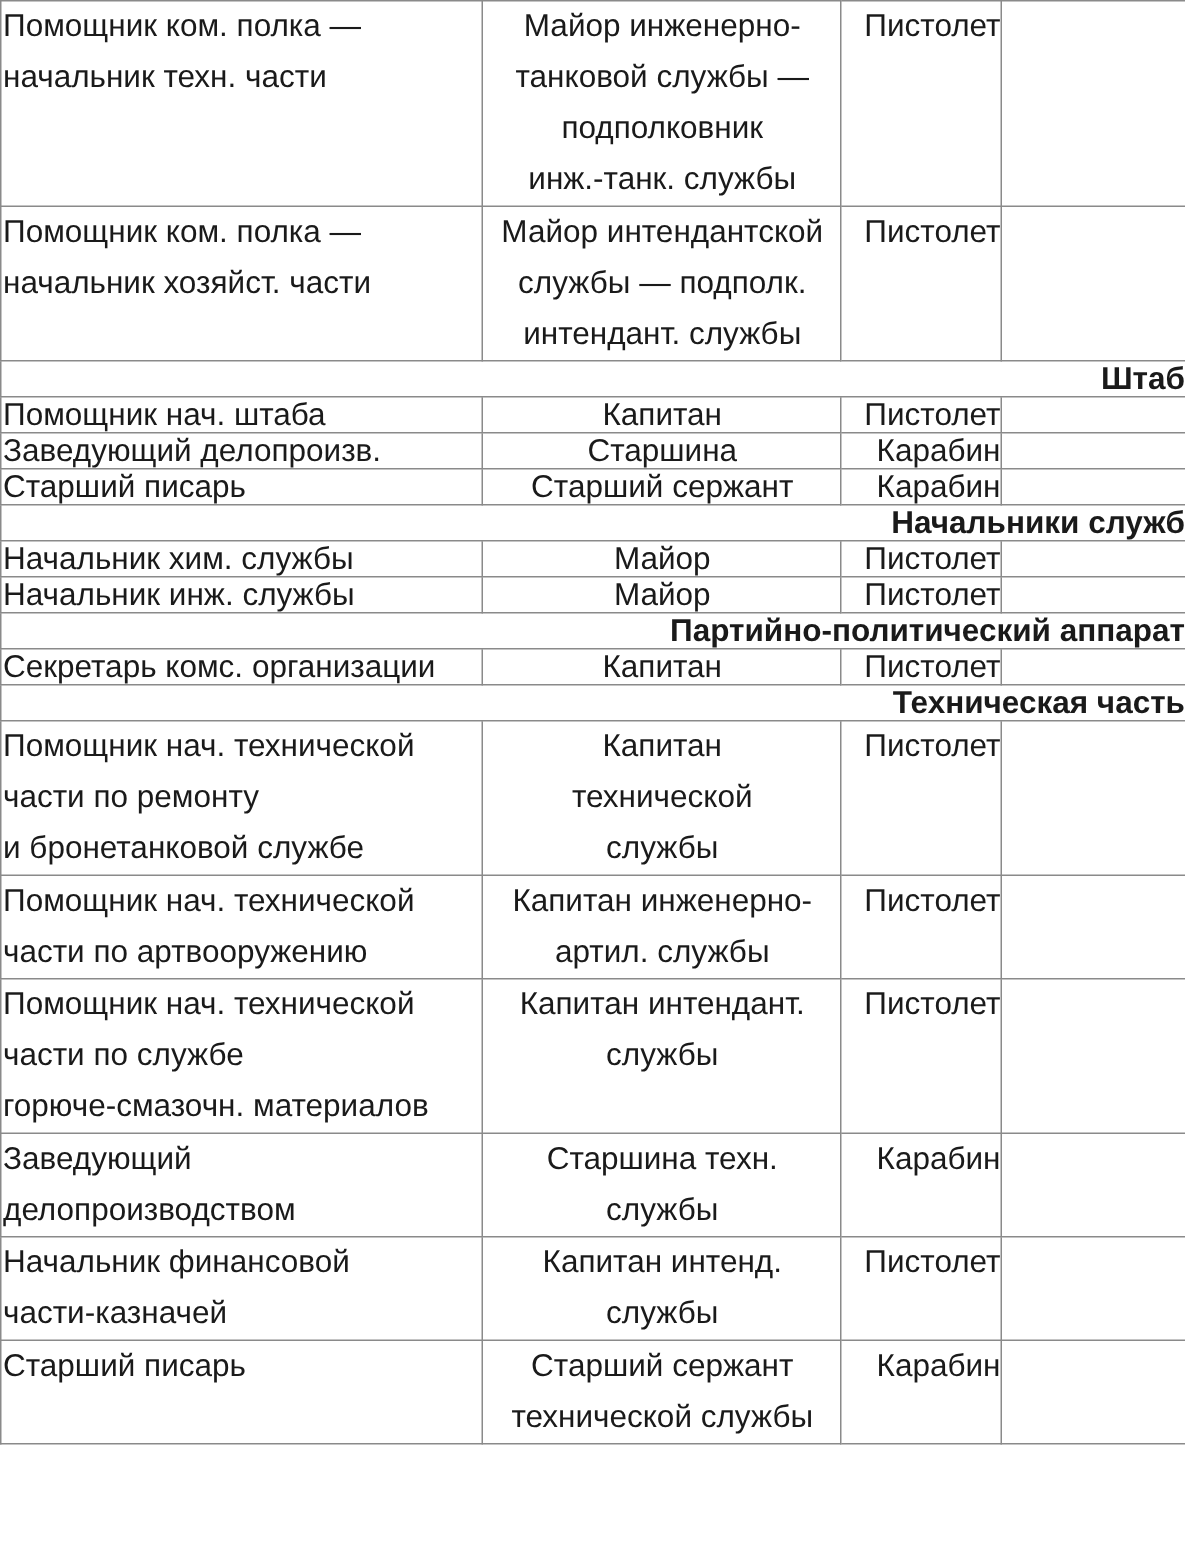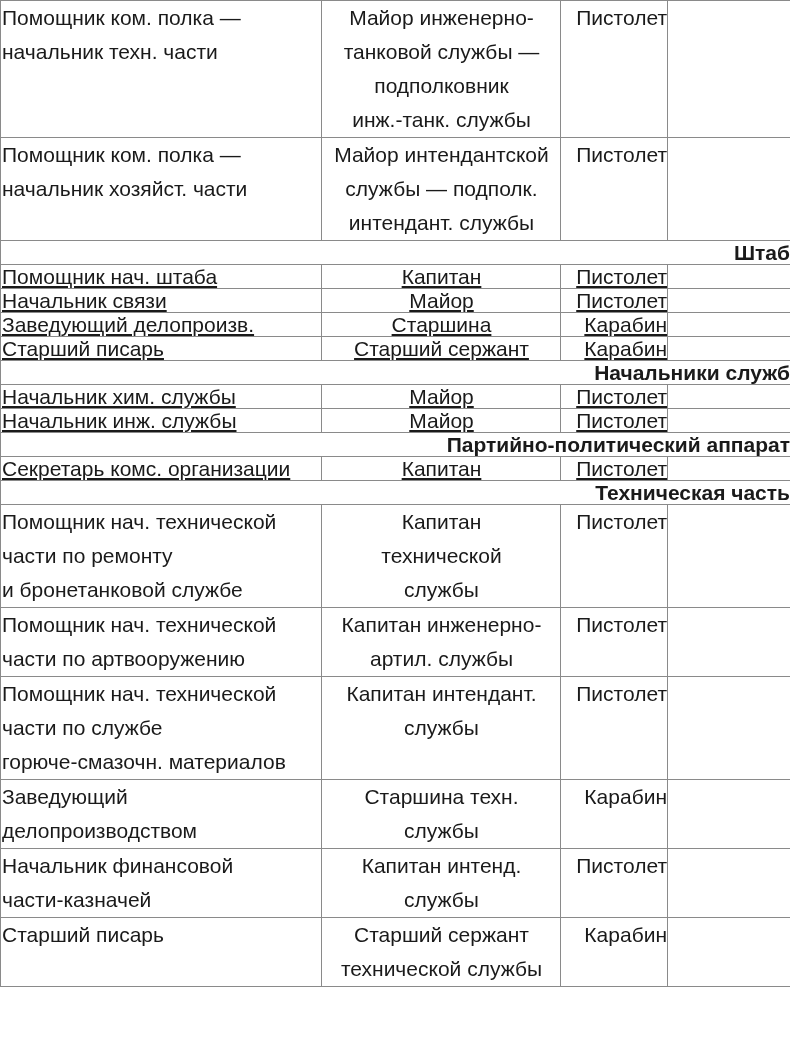--- a/index.html
+++ b/index.html
@@ -8,21 +8,21 @@
     position:absolute; left:0; top:0; width:790px;
     border-collapse:collapse; table-layout:fixed;
     font-family:"Liberation Sans", sans-serif; font-size:21px; color:#1a1a1a;
   }
   .tbl td {
     border:1.5px solid #8a8a8a; padding:0 0 0 1px; vertical-align:top;
     line-height:34px; white-space:pre-line; overflow:hidden;
   }
   .tbl td.c2 { text-align:center; }
   .tbl td.c3 { text-align:right; padding:0; }
-  .tbl tr.compact td { line-height:23px; height:23px;text-decoration:underline; }
+  .tbl tr.compact td { line-height:23px; height:23px; }
   .tbl tr.sec td { line-height:23px; height:23px; font-weight:bold; }
   .tbl tr.sec td.center { text-align:right; }
   .tbl tr.sec td.left { text-align:right; }
   .tbl tr.r1 td { height:128px; }
   .tbl tr.r2 td { height:94px; }
   .tbl tr.r3 td { height:93px; }
   .tbl tr.r4 td { height:58px; }
   .tbl tr.r5 td { height:93px; }
   .tbl tr.r6 td { height:58px; }
   .tbl tr.r7 td { height:58px; }
@@ -58,26 +58,20 @@
 интендант. службы</td>
       <td class="c3">Пистолет</td>
       <td></td>
     </tr>
     <tr class="sec">
       <td colspan="4" class="center">Штаб</td>
     </tr>
     <tr class="compact">
       <td>Помощник нач. штаба</td>
       <td class="c2">Капитан</td>
-      <td class="c3">Пистолет</td>
-      <td></td>
-    </tr>
-    <tr class="compact">
-      <td>Начальник связи</td>
-      <td class="c2">Майор</td>
       <td class="c3">Пистолет</td>
       <td></td>
     </tr>
     <tr class="compact">
       <td>Заведующий делопроизв.</td>
       <td class="c2">Старшина</td>
       <td class="c3">Карабин</td>
       <td></td>
     </tr>
     <tr class="compact">

